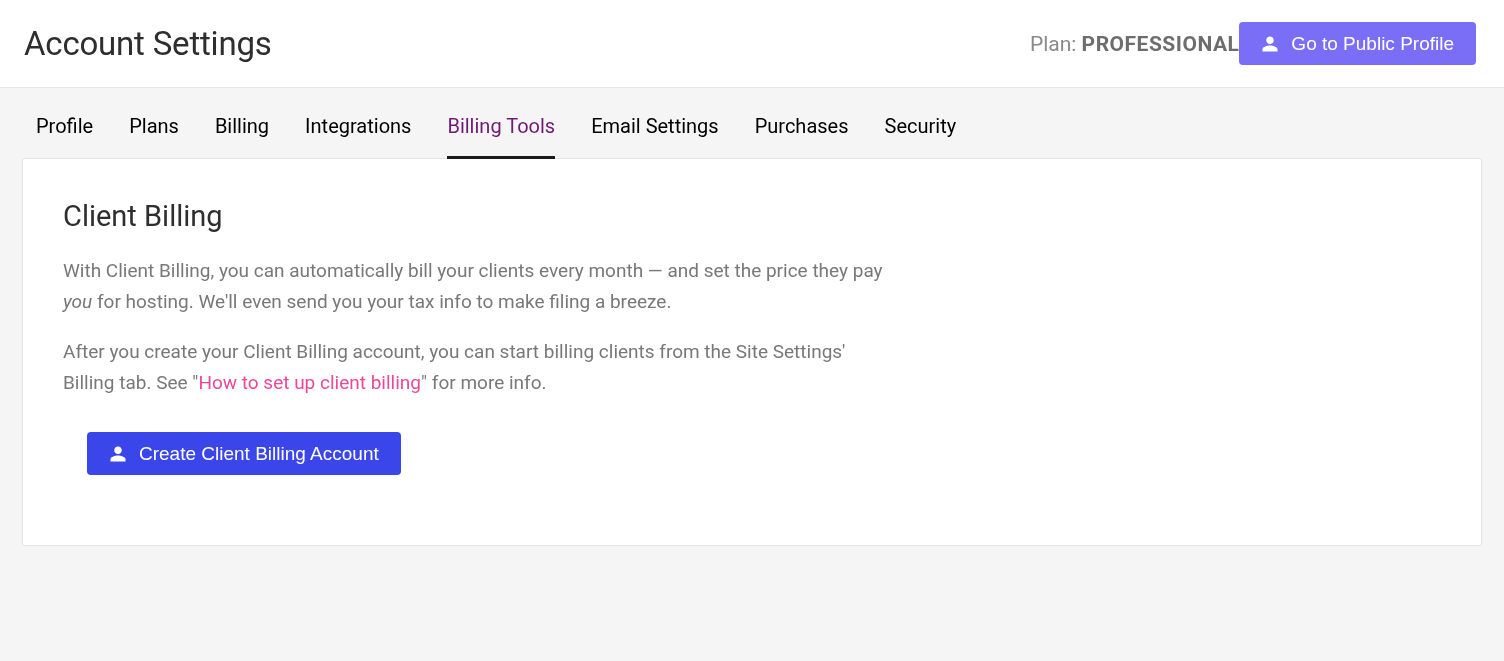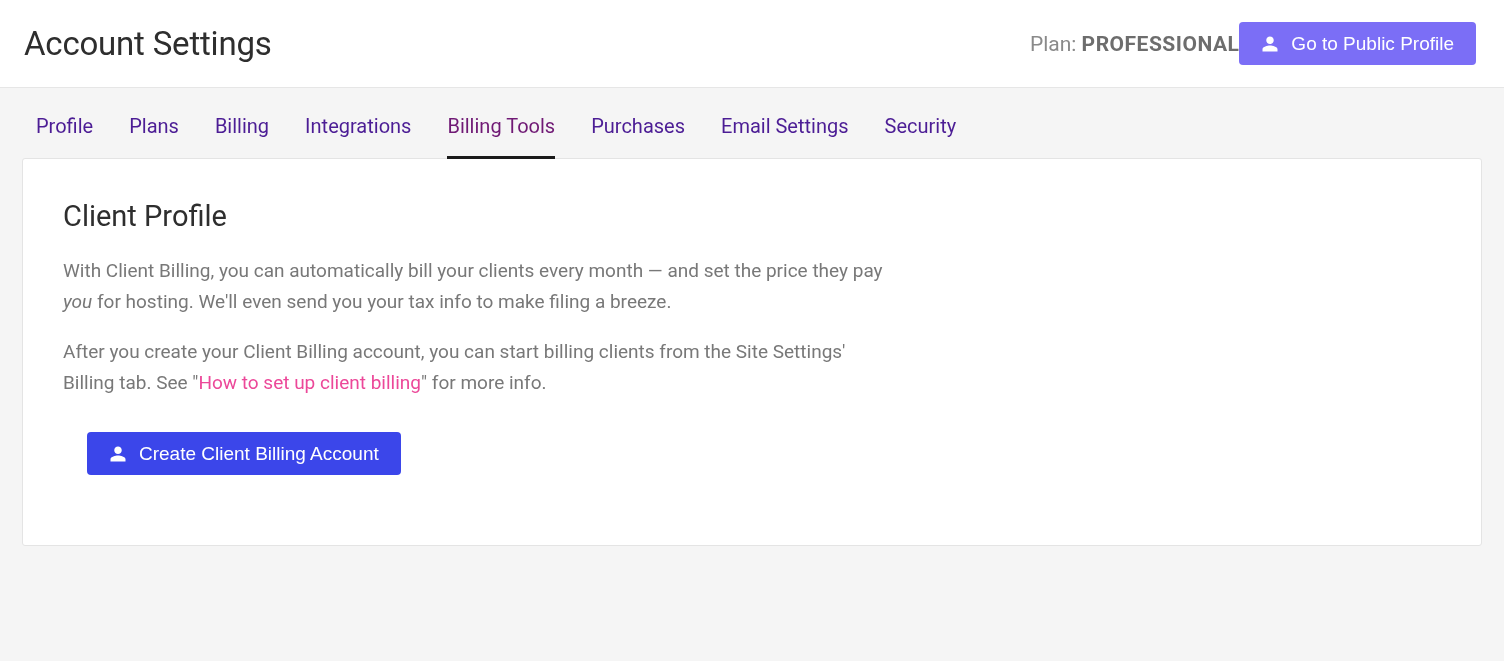--- a/index.html
+++ b/index.html
@@ -67,21 +67,21 @@
     .container {
       padding: 0 22px 22px 22px;
     }
     .tabs {
       display: flex;
       gap: 36px;
       padding: 26px 14px 0 14px;
     }
     .tab {
       font-size: 20px;
-      color: #4c1d95;
+      color: #000000;
       padding-bottom: 18px;
       cursor: pointer;
       border-bottom: 3px solid transparent;
       line-height: 1.2;
     }
     .tab.active {
       color: #701a75;
       border-bottom-color: #1a1a1a;
     }
     .panel {
@@ -136,27 +136,27 @@
   </div>
 </div>
 
 <div class="container">
   <div class="tabs">
     <div class="tab">Profile</div>
     <div class="tab">Plans</div>
     <div class="tab">Billing</div>
     <div class="tab">Integrations</div>
     <div class="tab active">Billing Tools</div>
+    <div class="tab">Email Settings</div>
     <div class="tab">Purchases</div>
-    <div class="tab">Email Settings</div>
     <div class="tab">Security</div>
   </div>
 
   <div class="panel">
-    <h2 class="section-title">Client Profile</h2>
+    <h2 class="section-title">Client Billing</h2>
 
     <p class="desc">
       <span>With Client Billing, you can automatically bill your clients every month — and set the price they pay </span><em>you</em><span> for hosting. We'll even send you your tax info to make filing a breeze.</span>
     </p>
 
     <p class="desc">
       <span>After you create your Client Billing account, you can start billing clients from the Site Settings' Billing tab. See "</span><span class="link">How to set up client billing</span><span>" for more info.</span>
     </p>
 
     <div class="action-row">

